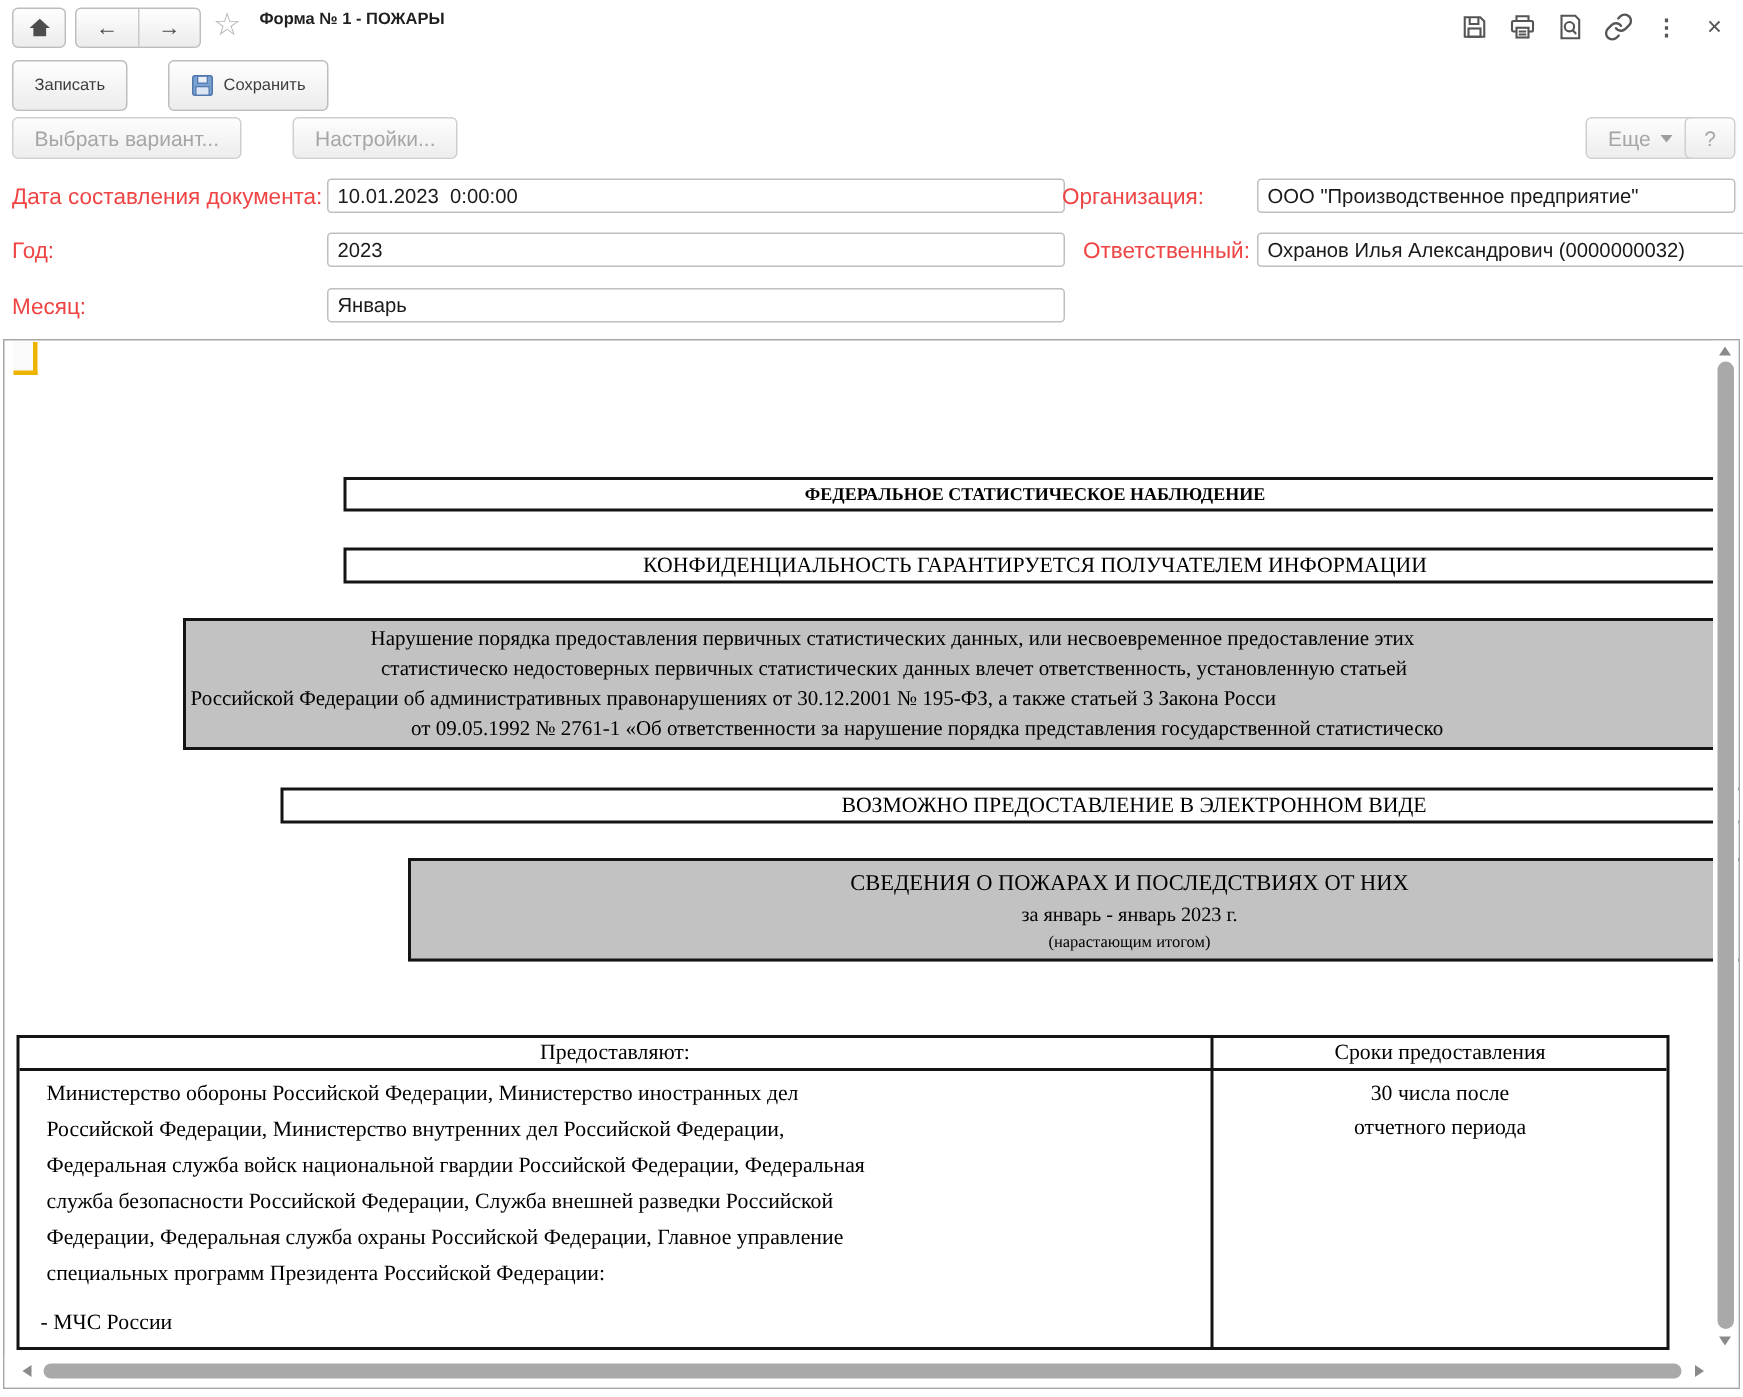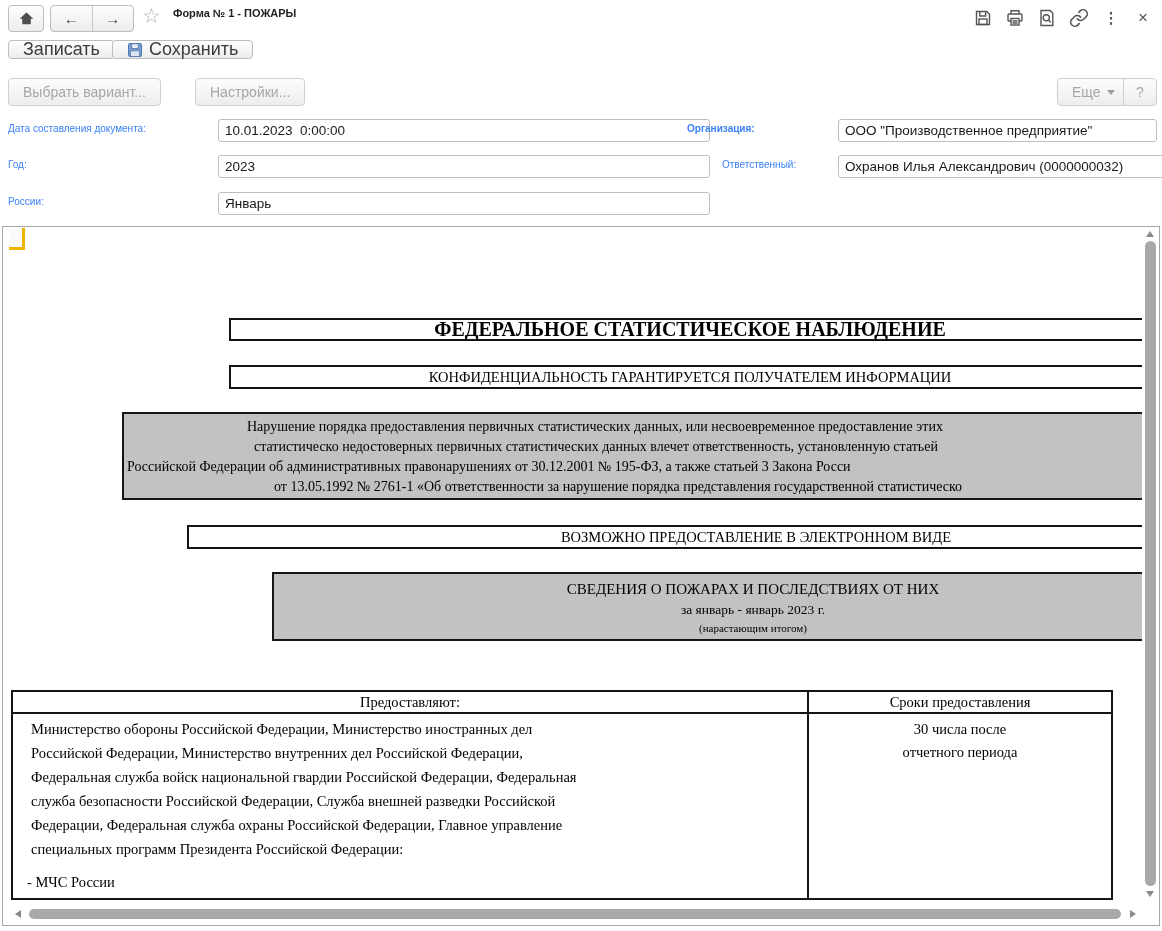--- a/index.html
+++ b/index.html
@@ -19,53 +19,53 @@
     font-size:15px;font-weight:700;color:#4a4a4a;}
   .nav-half:first-child{border-right:1px solid #c9c9c9;}
   .star{position:absolute;left:142px;top:4px;font-size:21px;color:#b3b3b3;cursor:pointer;}
   .win-title{position:absolute;left:173px;top:7px;font-size:11px;font-weight:700;color:#1f1f1f;}
   .hdr-icons{position:absolute;right:8px;top:7px;display:flex;gap:10px;align-items:center;}
   .hicon{width:22px;height:22px;display:flex;align-items:center;justify-content:center;cursor:pointer;}
   .hicon.kebab{font-size:15px;font-weight:700;color:#555;}
   .hicon.close{font-size:17px;color:#555;}
   
   .cmd-btn{
-    position:absolute;top:40px;height:19px;box-sizing:border-box;border:1px solid #bdbdbd;border-radius:4px;
+    position:absolute;top:40px;height:34px;box-sizing:border-box;border:1px solid #bdbdbd;border-radius:4px;
     background:linear-gradient(#fefefe,#ececec);display:flex;align-items:center;gap:6px;
-    padding:1px 14px;font-size:18px;color:#3d3d3d;cursor:pointer;
+    padding:1px 14px;font-size:11px;color:#3d3d3d;cursor:pointer;
   }
   .btn-write{left:8px;}
   .btn-save{left:112px;}
   .opt-btn{
     position:absolute;top:78px;height:28px;box-sizing:border-box;border:1px solid #cfcfcf;border-radius:4px;
     background:linear-gradient(#fdfdfd,#ededed);display:flex;align-items:center;gap:6px;
     padding:0 14px;font-size:14px;color:#a6a6a6;cursor:pointer;
   }
   .btn-variant{left:8px;}
   .btn-settings{left:195px;}
   .btn-more{left:1057px;}
   .btn-help{left:1123px;width:34px;justify-content:center;padding:0;}
   .caret{width:0;height:0;border-left:4px solid transparent;border-right:4px solid transparent;border-top:5px solid #9e9e9e;}
   
-  .flabel{position:absolute;font-size:10px;color:#3b82f6;}
+  .flabel{position:absolute;font-size:15px;color:#ef4444;}
   .fld{
     position:absolute;box-sizing:border-box;height:23px;border:1px solid #bfbfbf;border-radius:3px;
     font-family:"Liberation Sans",sans-serif;font-size:13.5px;color:#1a1a1a;padding:0 6px;background:#fff;outline:none;
   }
   
   .doc{
     position:absolute;left:2px;top:226px;width:1158px;height:700px;box-sizing:border-box;
     border:1px solid #a6a6a6;background:#fff;overflow:hidden;
   }
   .doc-inner{position:absolute;left:0;top:0;right:0;bottom:0;font-family:"Liberation Serif",serif;color:#000;}
   .cell-marker{position:absolute;left:6px;top:1px;width:13px;height:19px;background:#fafafa;
     border-right:3px solid #efb400;border-bottom:3px solid #efb400;}
   .dbox{position:absolute;box-sizing:border-box;border:2px solid #141414;background:#fff;}
   .dbox.gray{background:#c2c2c2;}
-  .box-federal{left:226px;top:91px;width:922px;height:23px;text-align:center;font-weight:700;font-size:20px;line-height:19px;}
+  .box-federal{left:226px;top:91px;width:922px;height:23px;text-align:center;font-weight:700;font-size:12px;line-height:19px;}
   .box-confid{left:226px;top:138px;width:922px;height:24px;text-align:center;font-size:14.5px;line-height:20px;}
   .box-warning{left:119px;top:185px;width:1035px;height:88px;font-size:14px;padding-top:3px;}
   .box-warning .wline{white-space:nowrap;line-height:20px;}
   .box-warning .wline:nth-child(1){margin-left:123px;}
   .box-warning .wline:nth-child(2){margin-left:130px;}
   .box-warning .wline:nth-child(3){margin-left:3px;}
   .box-warning .wline:nth-child(4){margin-left:150px;}
   .box-electronic{left:184px;top:298px;width:1138px;height:24px;text-align:center;font-size:14.5px;line-height:20px;}
   .box-report{left:269px;top:345px;width:962px;height:69px;text-align:center;}
   .rep-title{font-size:15px;line-height:22px;padding-top:4px;}
@@ -174,46 +174,46 @@
   <span>Еще</span>
   <span class="caret"></span>
 </button>
 <button class="opt-btn btn-help">
   <span>?</span>
 </button>
 
 <span class="flabel" style="left:8px;top:123px;">Дата составления документа:</span>
 <input class="fld" style="left: 218px; top: 119px; width: 492px;" readonly="" value="10.01.2023  0:00:00">
 
-<span class="flabel" style="left:687px;top:123px;font-weight:bold;">Организация:</span>
+<span class="flabel" style="left:708px;top:123px;">Организация:</span>
 <input class="fld" style="left: 838px; top: 119px; width: 319px;" readonly="" value="ООО &quot;Производственное предприятие&quot;">
 
 <span class="flabel" style="left:8px;top:159px;text-align:center;">Год:</span>
 <input class="fld" style="left: 218px; top: 155px; width: 492px;" readonly="" value="2023">
 
 <span class="flabel" style="left:722px;top:159px;">Ответственный:</span>
 <input class="fld" style="left: 838px; top: 155px; width: 383px;" readonly="" value="Охранов Илья Александрович (0000000032)">
 
-<span class="flabel" style="left:8px;top:196px;">России:</span>
+<span class="flabel" style="left:8px;top:196px;">Месяц:</span>
 <input class="fld" style="left: 218px; top: 192px; width: 492px;" readonly="" value="Январь">
 
 <div class="doc">
   <div class="doc-inner">
 
     <div class="cell-marker"></div>
 
     <div class="dbox box-federal">ФЕДЕРАЛЬНОЕ СТАТИСТИЧЕСКОЕ НАБЛЮДЕНИЕ</div>
 
     <div class="dbox box-confid">КОНФИДЕНЦИАЛЬНОСТЬ ГАРАНТИРУЕТСЯ ПОЛУЧАТЕЛЕМ ИНФОРМАЦИИ</div>
 
     <div class="dbox gray box-warning">
       <div class="wline">Нарушение порядка предоставления первичных статистических данных, или несвоевременное предоставление этих</div>
       <div class="wline">статистическо недостоверных первичных статистических данных влечет ответственность, установленную статьей</div>
       <div class="wline">Российской Федерации об административных правонарушениях от 30.12.2001 № 195-ФЗ, а также статьей 3 Закона Росси</div>
-      <div class="wline">от 13.05.1992 № 2761-1 «Об ответственности за нарушение порядка представления государственной статистическо</div>
+      <div class="wline">от 09.05.1992 № 2761-1 «Об ответственности за нарушение порядка представления государственной статистическо</div>
     </div>
 
     <div class="dbox box-electronic">ВОЗМОЖНО ПРЕДОСТАВЛЕНИЕ В ЭЛЕКТРОННОМ ВИДЕ</div>
 
     <div class="dbox gray box-report">
       <div class="rep-title">СВЕДЕНИЯ О ПОЖАРАХ И ПОСЛЕДСТВИЯХ ОТ НИХ</div>
       <div class="rep-period">за январь - январь 2023 г.</div>
       <div class="rep-note">(нарастающим итогом)</div>
     </div>
 

